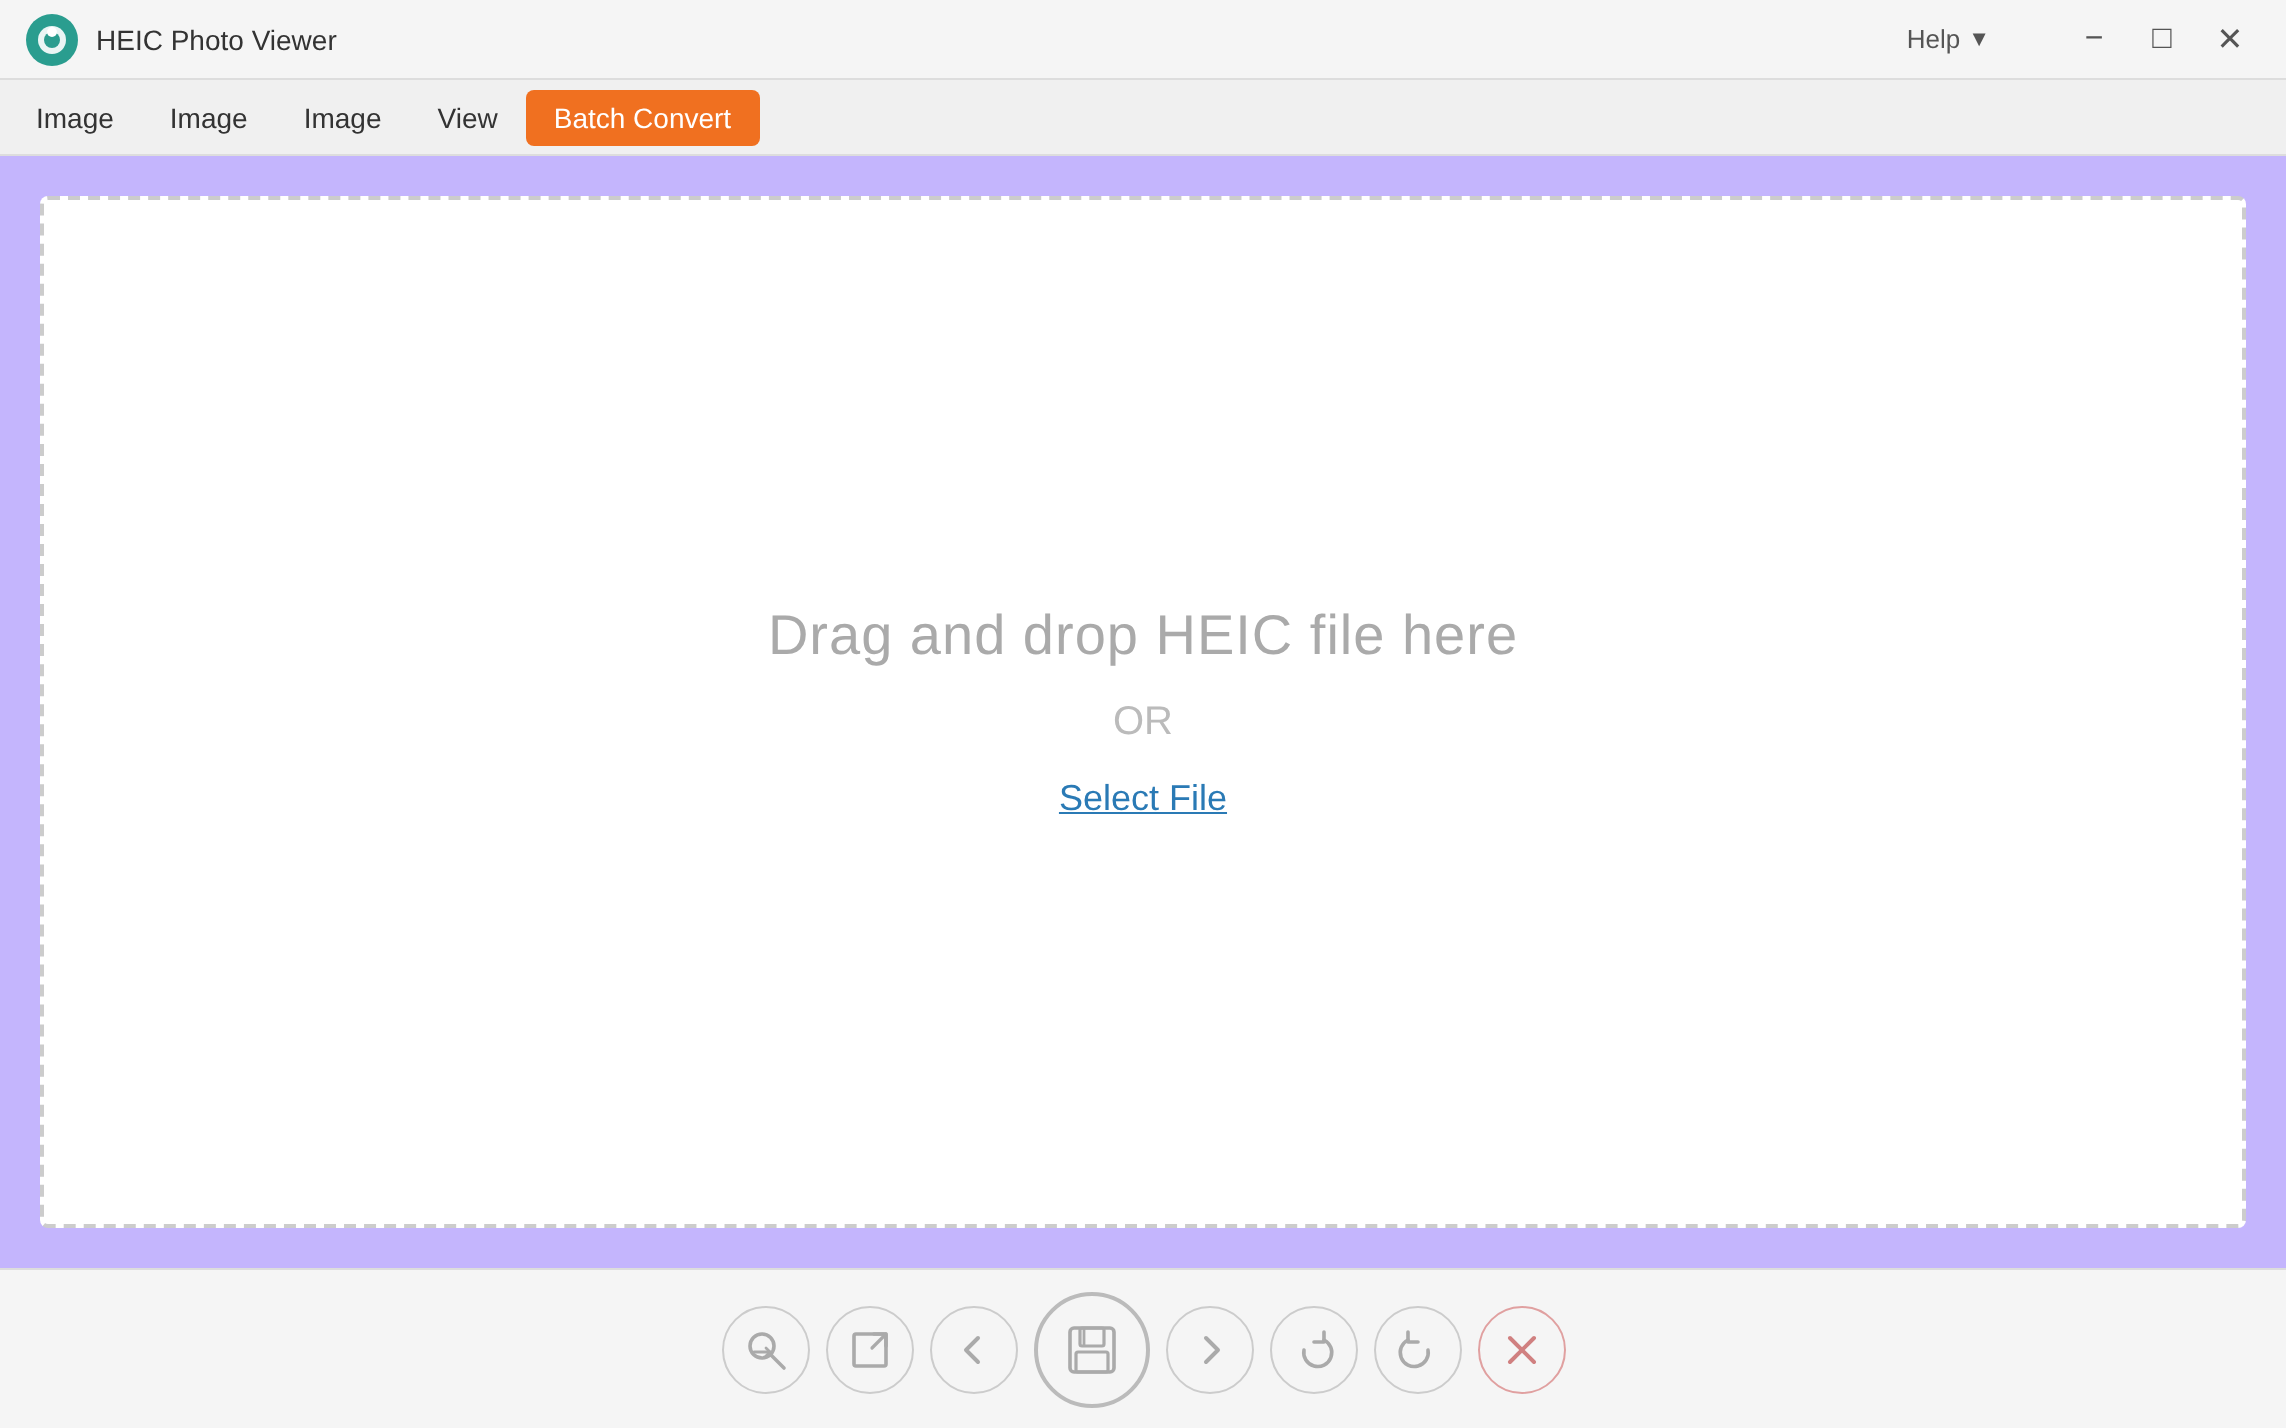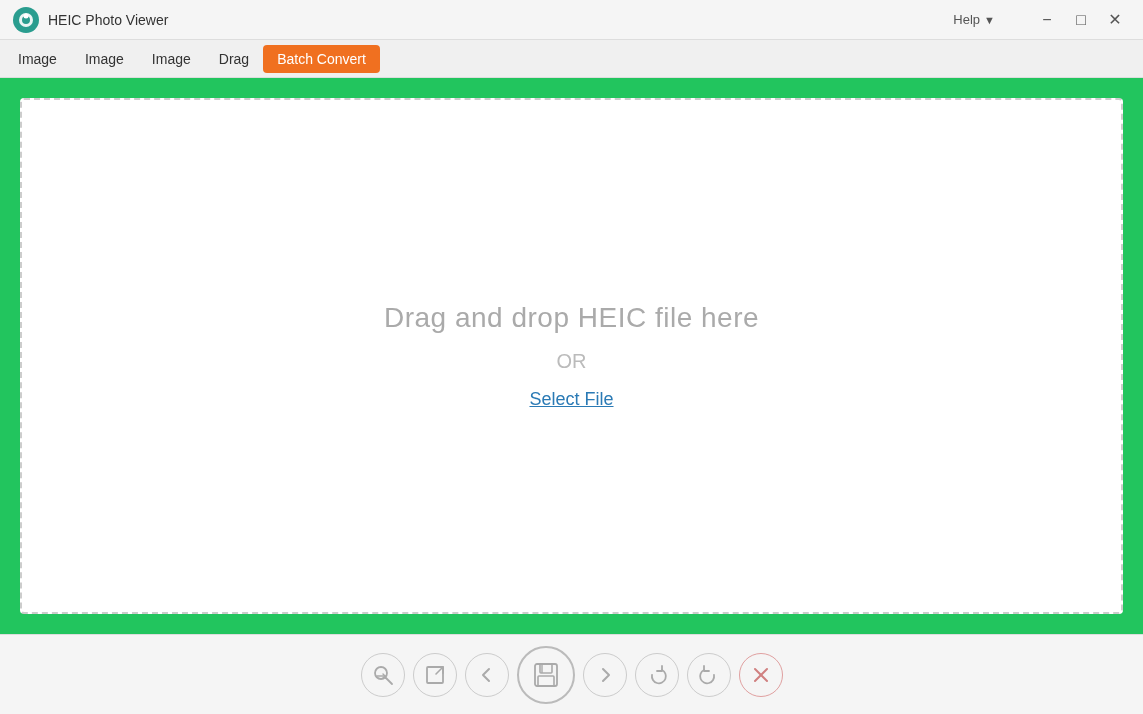--- a/index.html
+++ b/index.html
@@ -94,21 +94,21 @@
     }
     .menu-item.active {
       background: #f07020;
       color: white;
       border-radius: 4px;
     }
 
     
     .main-content {
       flex: 1;
-      background: #22c55e;
+      background: #c4b5fd;
       display: flex;
       align-items: stretch;
       padding: 20px;
       overflow: hidden;
     }
 
     
     .drop-zone {
       flex: 1;
       border: 2px dashed #ccc;
@@ -201,21 +201,21 @@
         <span>✕</span>
       </button>
     </div>
   </div>
 </div>
 
 <div class="menu-bar">
   <button class="menu-item">Image</button>
   <button class="menu-item">Image</button>
   <button class="menu-item">Image</button>
-  <button class="menu-item">Drag</button>
+  <button class="menu-item">View</button>
   <button class="menu-item active">Batch Convert</button>
 </div>
 
 <div class="main-content">
   <div class="drop-zone">
     <span class="drop-text">Drag and drop HEIC file here</span>
     <span class="or-text">OR</span>
     <button class="select-file-link">Select File</button>
   </div>
 </div>

